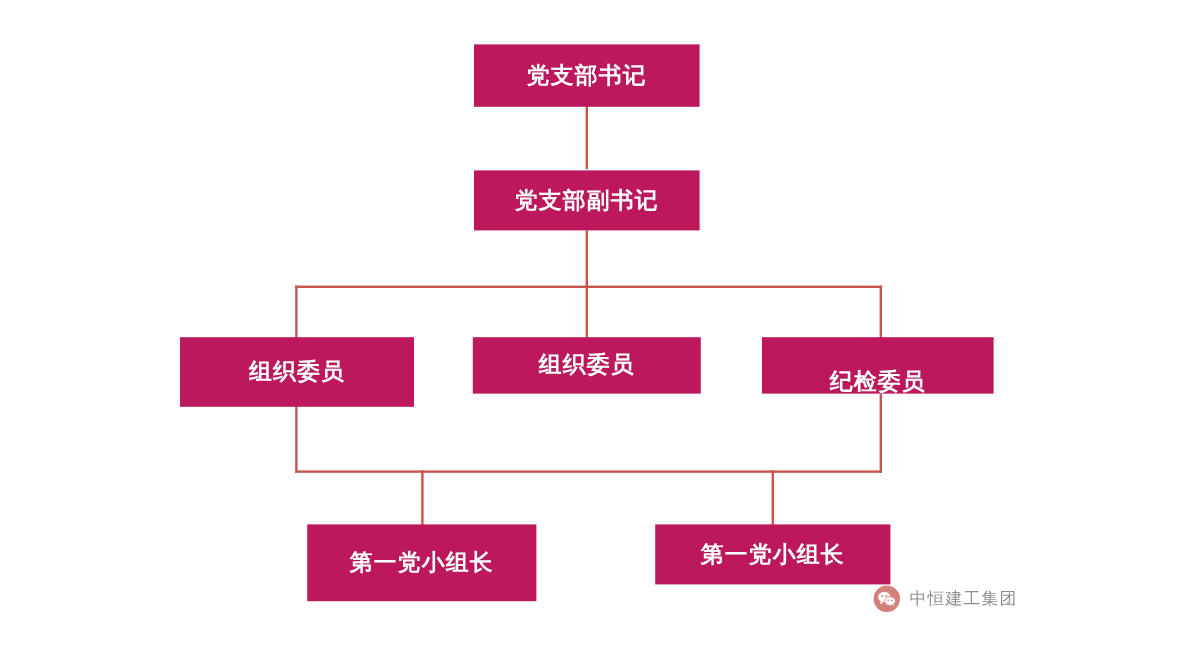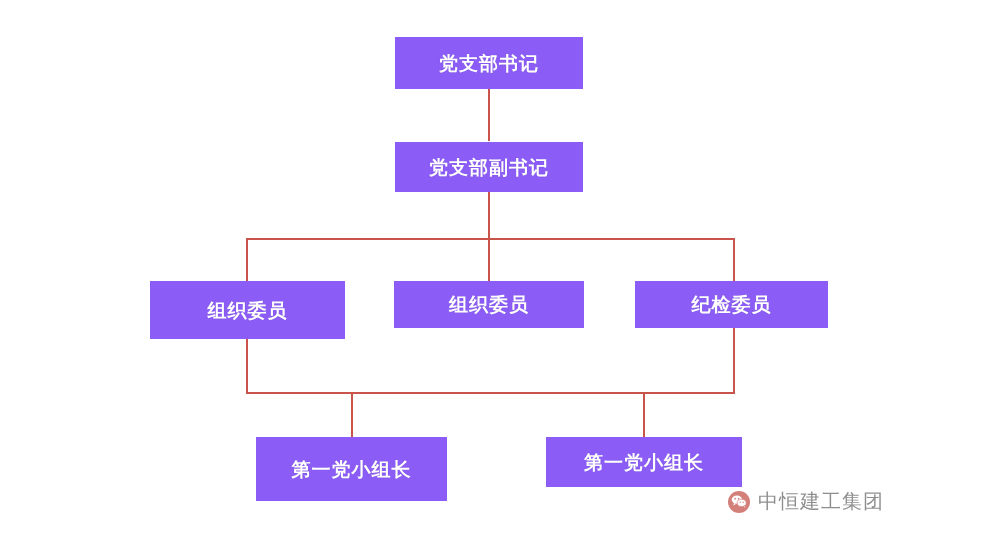--- a/index.html
+++ b/index.html
@@ -12,21 +12,21 @@
   }
   #canvas {
     position: relative;
     width: 985px;
     height: 542px;
     background: #ffffff;
     overflow: hidden;
   }
   .node {
     position: absolute;
-    background: #8b5cf6;
+    background: #be185d;
     color: #ffffff;
     display: flex;
     align-items: center;
     justify-content: center;
     font-weight: bold;
     font-size: 19px;
     letter-spacing: 1px;
     box-sizing: border-box;
     z-index: 3;
     text-shadow: 0 0 1px rgba(0,0,0,0.15);
@@ -59,21 +59,21 @@
     height: 22px;
     border-radius: 50%;
     background: #b9322a;
     display: flex;
     align-items: center;
     justify-content: center;
     flex: 0 0 auto;
   }
   #watermark .wm-badge svg { display: block; }
   #watermark .wm-text {
-    font-size: 20px;
+    font-size: 14px;
     color: #4a4a4a;
     letter-spacing: 1px;
     white-space: nowrap;
     font-family: "DejaVu Sans", "Liberation Sans", sans-serif;
   }
 </style>
 </head>
 <body>
 
 <div id="canvas">
@@ -104,21 +104,21 @@
   </div>
 
   <div class="node" style="left:150px; top:281px; width:195px; height:58px;">
     <span class="node-label">组织委员</span>
   </div>
 
   <div class="node" style="left:394px; top:281px; width:190px; height:47px;">
     <span class="node-label">组织委员</span>
   </div>
 
-  <div class="node" style="left:635px; top:281px; width:193px; height:47px;">
+  <div class="node" style="left:635px; top:281px; width:193px; height:47px;align-items:flex-end;">
     <span class="node-label">纪检委员</span>
   </div>
 
   <div class="node" style="left:256px; top:437px; width:191px; height:64px;">
     <span class="node-label">第一党小组长</span>
   </div>
 
   <div class="node" style="left:546px; top:437px; width:196px; height:50px;">
     <span class="node-label">第一党小组长</span>
   </div>

